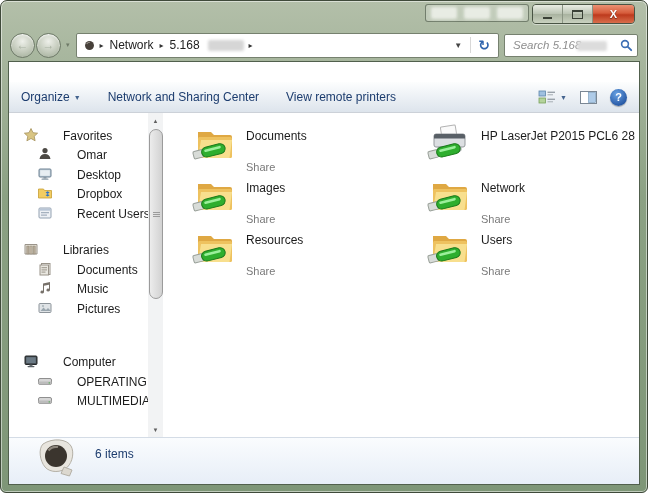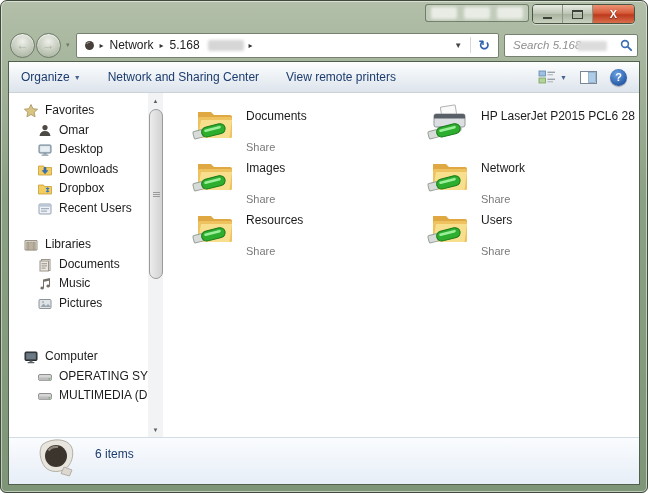--- a/index.html
+++ b/index.html
@@ -39,32 +39,32 @@
   .refresh{color:#2f64ad;font-size:14px;font-weight:bold;padding:0 4px;line-height:1;}
   .searchbox{position:relative;width:134px;height:23px;background:#fff;border:1px solid #76816f;border-radius:2px;
     display:flex;align-items:center;padding:0 4px 0 6px;box-sizing:border-box;flex:0 0 auto;}
   .searchbox input{border:none;outline:none;flex:1;min-width:0;font-family:inherit;font-size:11.5px;font-style:italic;color:#555;background:transparent;}
   .searchbox input::placeholder{color:#8e8e8e;font-style:italic;}
   .search-redact{position:absolute;left:72px;top:6px;width:30px;height:10px;background:#dcdcdc;filter:blur(1.8px);border-radius:2px;}
   
   .client{position:absolute;left:7px;right:7px;top:60px;bottom:7px;background:#fff;border:1px solid #51604d;
     display:flex;flex-direction:column;overflow:hidden;}
   .toolbar{height:30px;flex:0 0 30px;background:linear-gradient(#fdfefe,#eef2f6 45%,#dde4ec);border-bottom:1px solid #ccd1d8;
-    display:flex;align-items:center;padding:0 12px;font-size:12px;color:#1c3c6e;}
+    display:flex;align-items:center;padding:0 12px;font-size:12px;color:#1c3c6e;margin-top:20px;}
   .tool-item{margin-right:27px;display:flex;align-items:center;gap:4px;white-space:nowrap;}
   .tool-dd{font-size:7px;color:#44648e;}
   .toolbar-right{margin-left:auto;display:flex;align-items:center;gap:13px;}
   .views-btn{display:flex;align-items:center;gap:4px;}
   .help-btn{width:17px;height:17px;border-radius:50%;background:radial-gradient(circle at 40% 30%,#6aa3e4,#2a5ca8 70%,#1c4386);
     color:#fff;font-weight:bold;font-size:11px;display:flex;align-items:center;justify-content:center;box-shadow:0 1px 1px rgba(0,0,0,.3);}
   .icon{display:inline-flex;align-items:center;justify-content:center;flex:0 0 auto;line-height:0;}
   
   .main{flex:1 1 auto;display:flex;overflow:hidden;background:#fff;}
   .sidebar{width:139px;box-sizing:border-box;padding:10px 0 0 14px;font-size:12px;color:#1c1c1c;overflow:hidden;flex:0 0 139px;}
-  .side-row{height:19.5px;display:flex;align-items:flex-start;gap:6px;white-space:nowrap;}
+  .side-row{height:19.5px;display:flex;align-items:flex-end;gap:24px;white-space:nowrap;}
   .side-row .icon{width:16px;height:16px;}
   .side-row.child{padding-left:14px;}
   .gap{height:17px;}
   .side-label{overflow:hidden;}
   .sidebar-scroll{width:15px;flex:0 0 15px;background:#f2f3f4;position:relative;}
   .scroll-up,.scroll-down{position:absolute;left:0;width:15px;height:15px;display:flex;align-items:center;justify-content:center;
     font-size:6px;color:#606060;background:#f2f3f4;}
   .scroll-up{top:0;} .scroll-down{bottom:0;}
   .scroll-thumb{position:absolute;top:16px;left:1px;width:12px;height:168px;border:1px solid #9b9b9b;border-radius:7px;
     background:linear-gradient(90deg,#ececec,#d2d2d2);display:flex;align-items:center;justify-content:center;}
@@ -209,29 +209,20 @@
                 <rect x="6.5" y="11" width="3" height="1.6" fill="#8b9aa6"></rect>
                 <rect x="4.5" y="12.6" width="7" height="1.2" rx=".6" fill="#8b9aa6"></rect>
               </svg>
             </span>
             <span class="side-label">Desktop</span>
           </div>
           <div class="side-row child">
             <span class="icon">
               <svg viewBox="0 0 16 16" width="16" height="16">
                 <path d="M1.5 4h5l1 1.5h7V13h-13z" fill="#f2cd62" stroke="#c79e33" stroke-width=".8"></path>
-                <path d="M8 6v3.2H6.2L9 12.4l2.8-3.2H10V6z" fill="#2f74c9" stroke="#1d4f8f" stroke-width=".5" transform="translate(-1 -.6)"></path>
-              </svg>
-            </span>
-            <span class="side-label">Downloads</span>
-          </div>
-          <div class="side-row child">
-            <span class="icon">
-              <svg viewBox="0 0 16 16" width="16" height="16">
-                <path d="M1.5 4h5l1 1.5h7V13h-13z" fill="#f2cd62" stroke="#c79e33" stroke-width=".8"></path>
                 <path d="M8.6 7.6l2-1.3 2 1.3-2 1.3zm0 2.7l2-1.3 2 1.3-2 1.3z" fill="#2f74c9"></path>
               </svg>
             </span>
             <span class="side-label">Dropbox</span>
           </div>
           <div class="side-row child">
             <span class="icon">
               <svg viewBox="0 0 16 16" width="16" height="16">
                 <rect x="2" y="3" width="12" height="10" rx="1" fill="#eef1f5" stroke="#93a1b1"></rect>
                 <rect x="2.5" y="3.5" width="11" height="2.2" fill="#b9c6d6"></rect>

